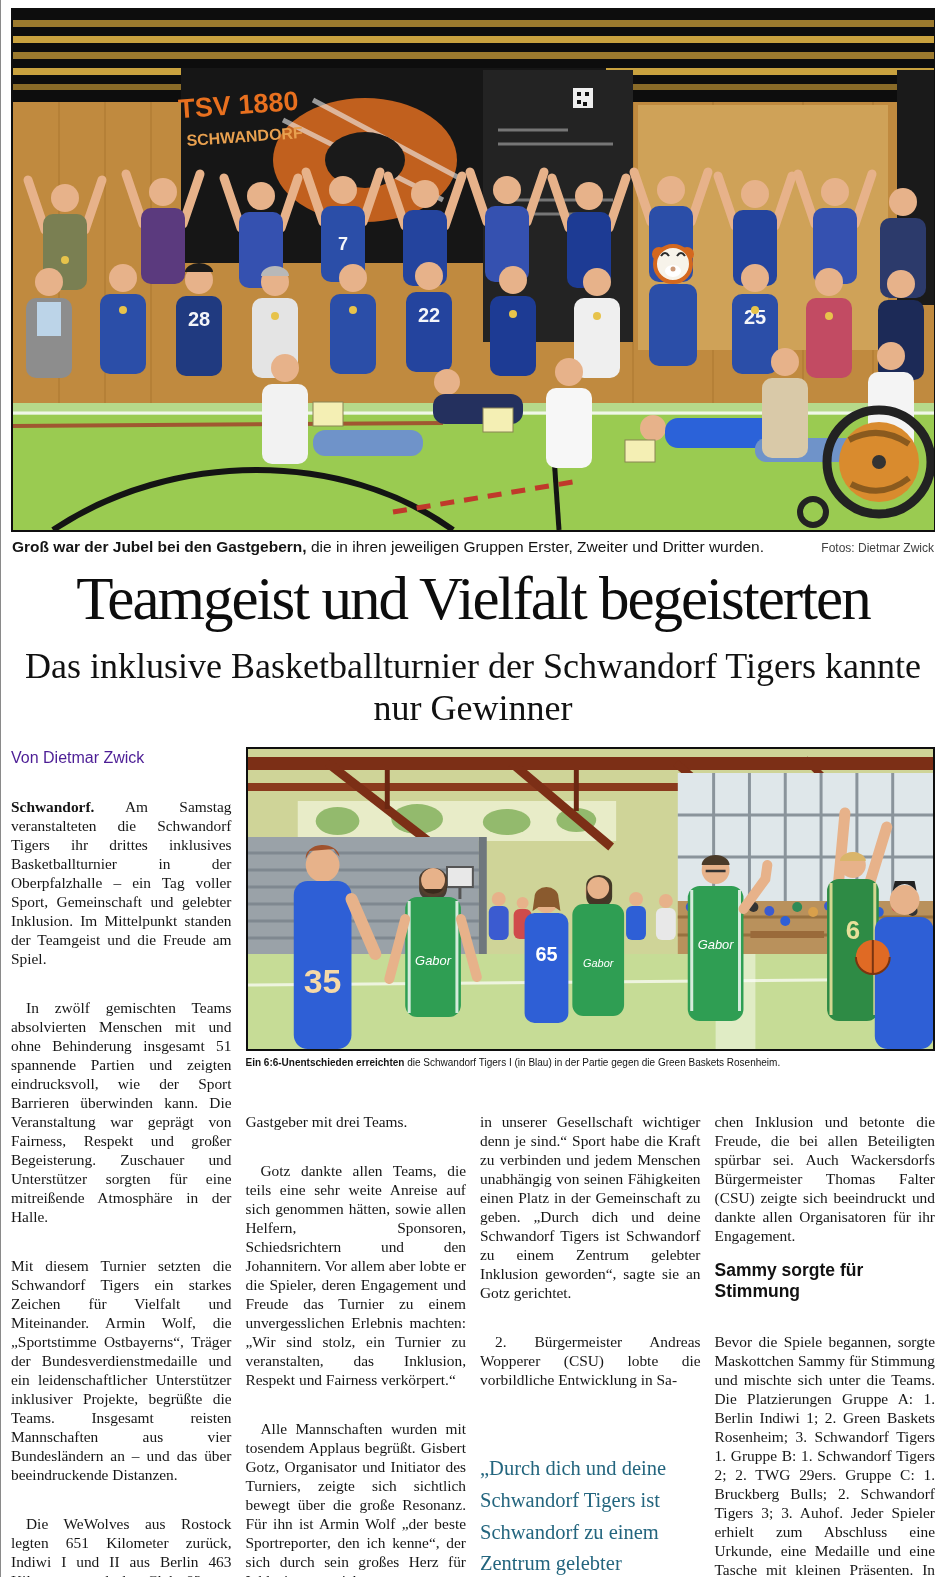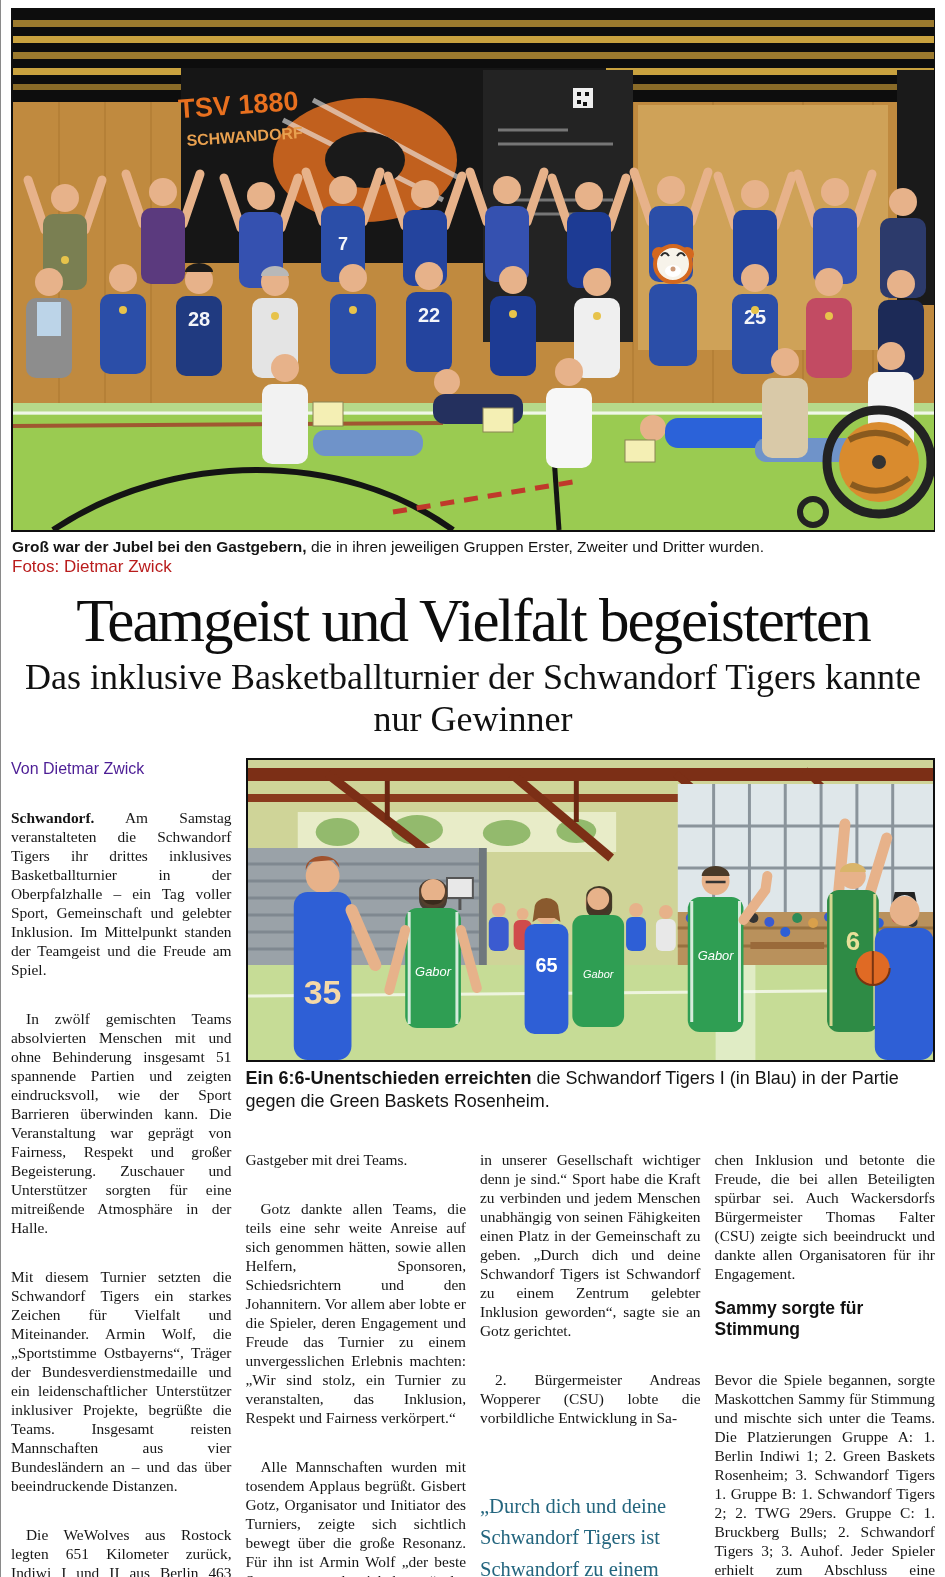--- a/index.html
+++ b/index.html
@@ -8,29 +8,29 @@
   .page {
     position:relative; width:945px; height:1577px; overflow:hidden;
     background:#fff; border-left:1px solid #8a8a8a; padding:8px 10px 0 10px;
   }
   .photo-frame { border:2px solid #0f0f0f; background:#c08a3f; }
   .photo-frame svg { display:block; }
 
   .caption-row {
     display:flex; justify-content:space-between; align-items:baseline;
     font-family:"Liberation Sans", sans-serif; font-size:15.5px;
-    padding:5px 1px 4px 1px; line-height:1.25;flex-direction:column;
+    padding:5px 1px 4px 1px; line-height:1.25;
   }
   .caption-row .cap b { font-weight:bold; }
-  .credit { white-space:nowrap; font-size:17px; color:#b91c1c; }
+  .credit { white-space:nowrap; font-size:12px; color:#404040; }
 
   .headline {
     font-family:"Liberation Serif", serif; font-weight:400;
     font-size:61px; letter-spacing:-2px; text-align:center;
-    line-height:1.02; margin:8px 0 4px 0; white-space:nowrap; color:#0d0d0d;
+    line-height:1.02; margin:8px 0 14px 0; white-space:nowrap; color:#0d0d0d;
   }
   .subheadline {
     font-family:"Liberation Serif", serif; font-weight:400;
     font-size:36px; text-align:center; margin:0 0 18px 0; color:#111;
   }
 
   .article {
     display:grid; grid-template-columns:repeat(4,1fr); column-gap:14px;
     align-items:start;
   }
@@ -49,21 +49,21 @@
     hyphens:manual; color:#151515;margin-top:30px;
   }
   .body-text p.ind { text-indent:15px; }
   .lead-in { font-weight:bold; }
   .col-subhead {
     font-family:"Liberation Sans", sans-serif; font-weight:bold;
     font-size:17.5px; margin:15px 0 12px 0; color:#111;
   }
 
   .photo2-caption {
-    font-family:"Liberation Sans", sans-serif; font-size:18px;
+    font-family:"Liberation Sans", sans-serif; font-size:10px;
     line-height:1.3; padding-top:5px;
   }
   .photo2-caption b { font-weight:bold; }
 
   .pullquote {
     margin-top:64px; color:#23657e;
     font-family:"Liberation Serif", serif;
     font-size:20.5px; line-height:1.55;
   }
   .pq-attr {

